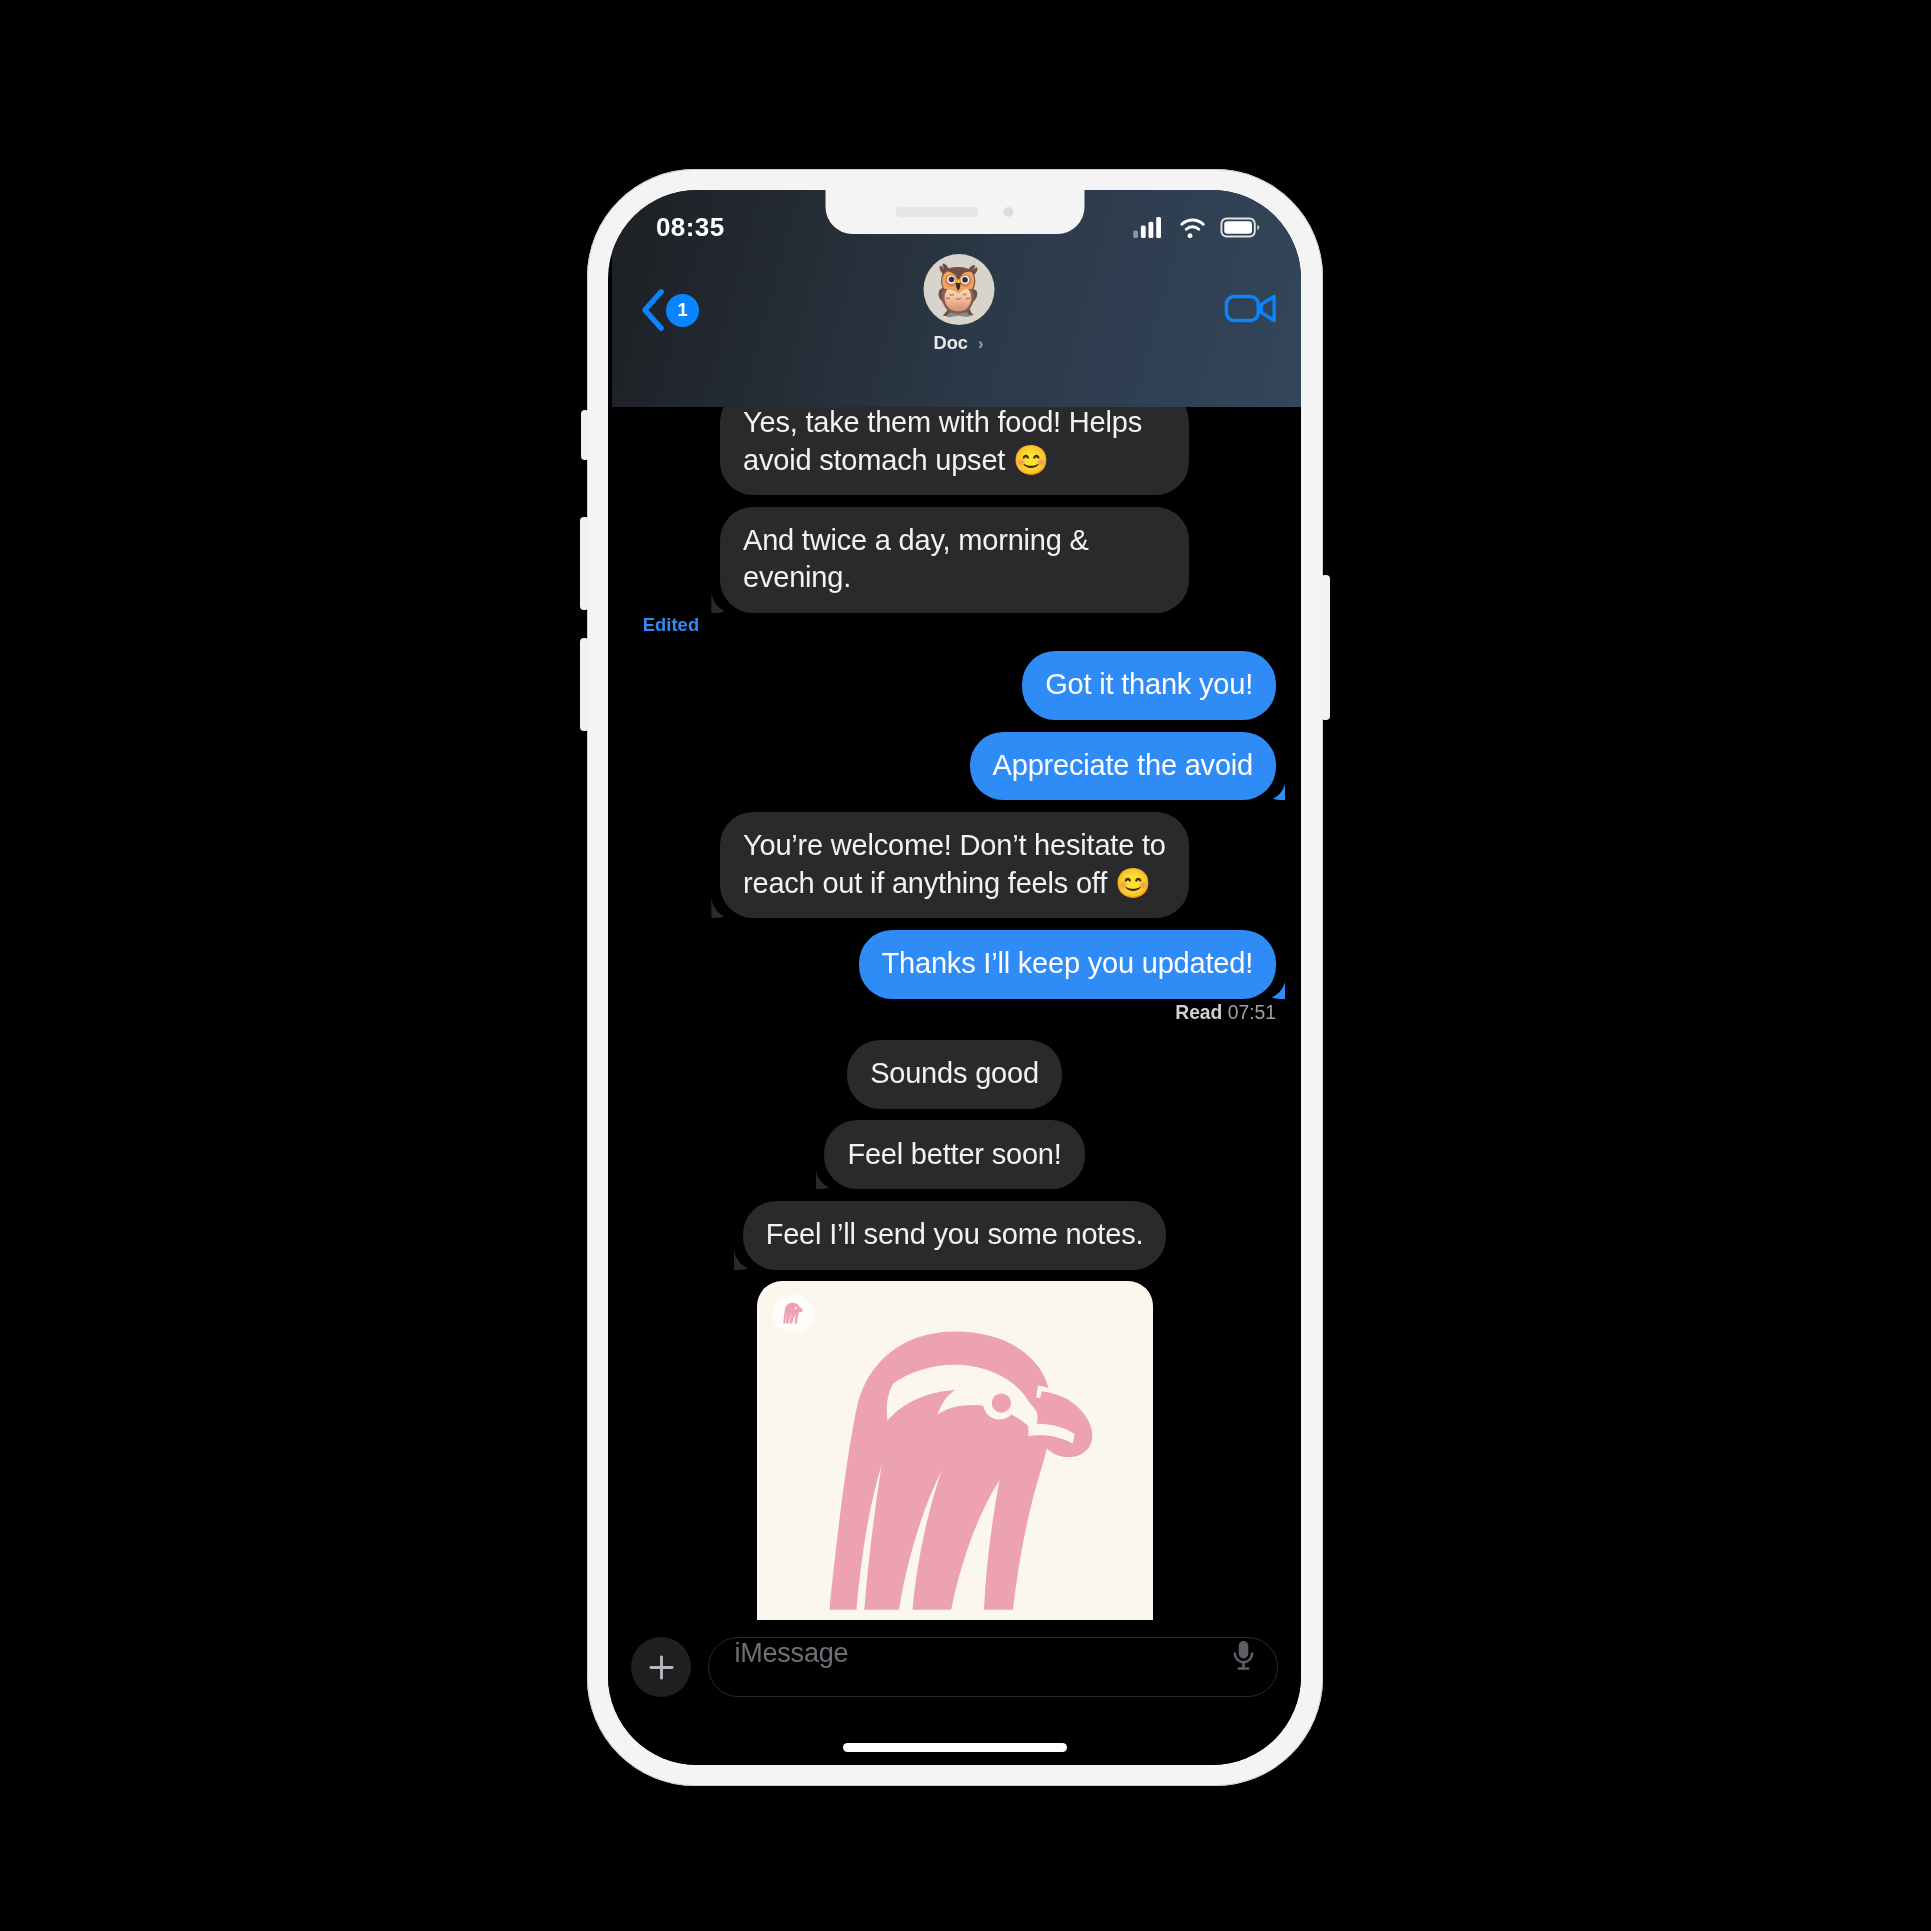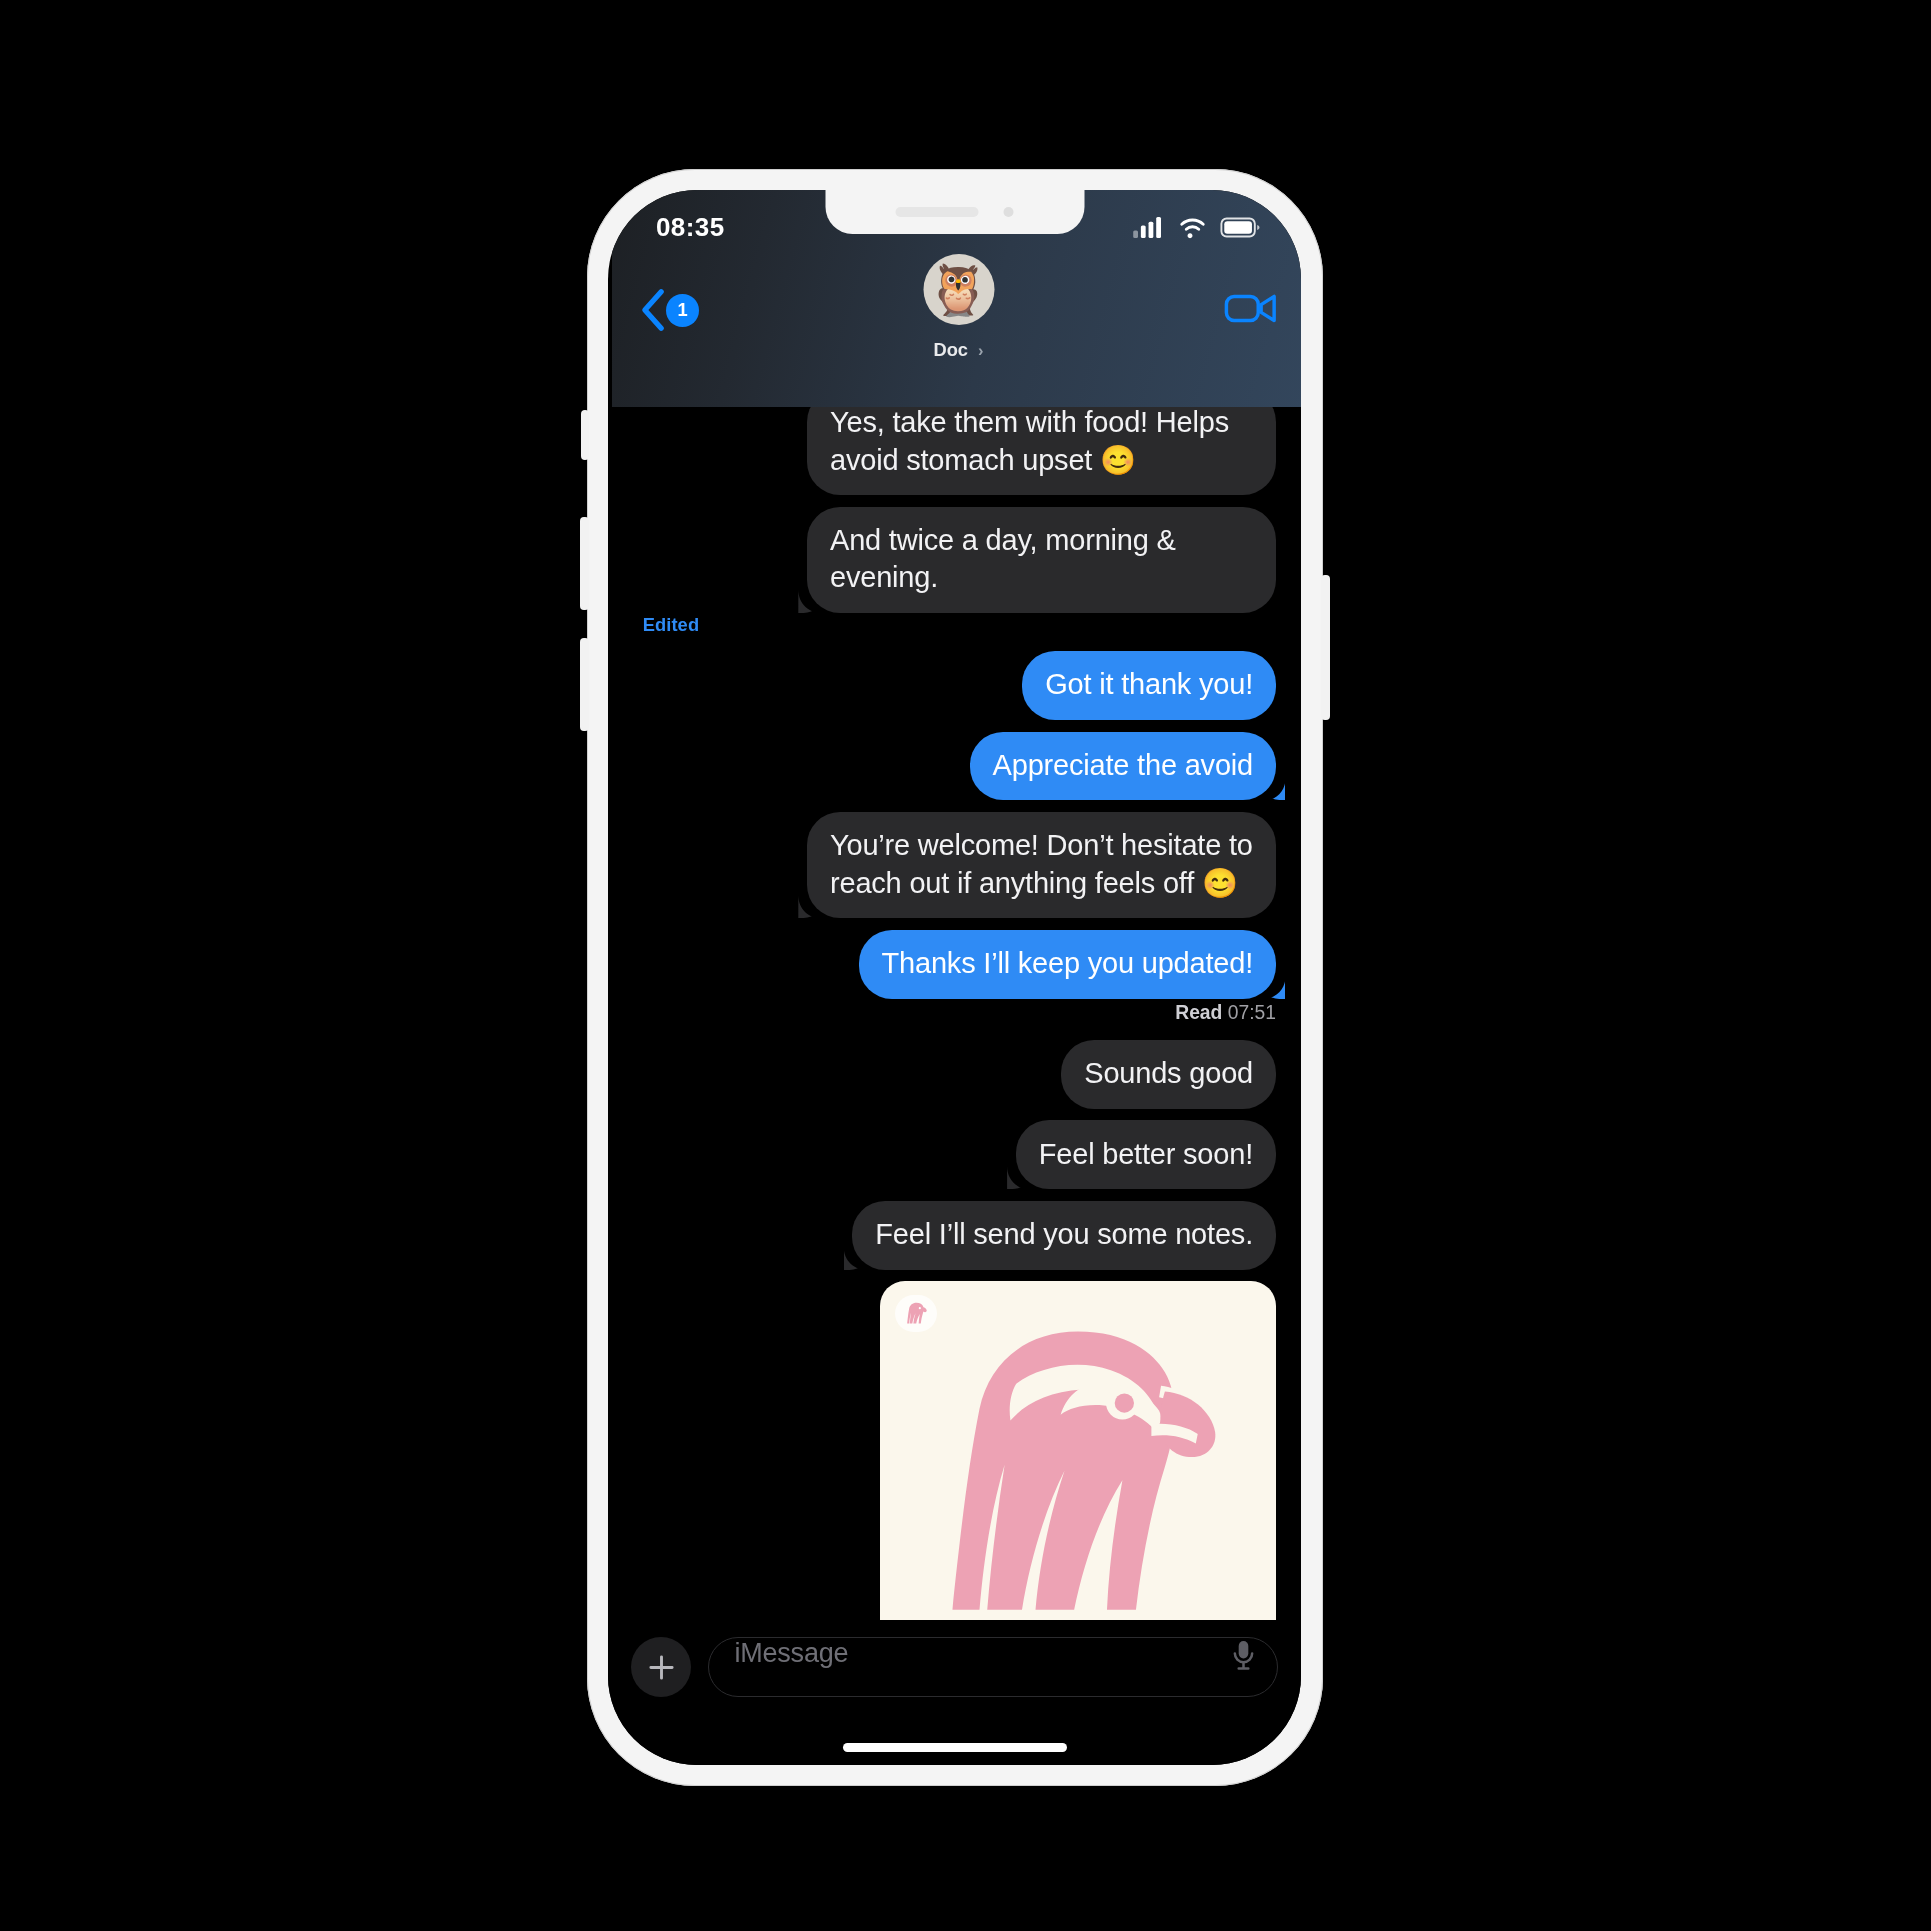--- a/index.html
+++ b/index.html
@@ -66,33 +66,33 @@
   .contact{
     position:absolute; left:50%; transform:translateX(-50%); top:64px;
     display:flex; flex-direction:column; align-items:center; cursor:pointer;
   }
   .avatar{
     width:71px; height:71px; border-radius:50%;
     background:#d8d4cc; display:flex; align-items:center; justify-content:center;
     font-size:50px; line-height:1; overflow:hidden;
   }
   .contact-name{
-    margin-top:14px; color:#e9eaec; font-size:18.3px; font-weight:600;
+    margin-top:7px; color:#e9eaec; font-size:18.3px; font-weight:600;
     display:flex; align-items:center; gap:10px;
   }
   .chev-sm{ color:#9aa3ad; font-size:16.4px; line-height:1; }
 
   
   .thread{
     position:absolute; top:172px; left:0; width:100%; bottom:145px;
     padding:27px 25px 13.5px 25px;
     display:flex; flex-direction:column; gap:0; overflow:hidden;
   }
   .row{ display:flex; width:100%; margin-bottom:11.6px; }
-  .row.in{ justify-content:flex-end; }
+  .row.in{ justify-content:center; }
   .row.out{ justify-content:flex-end; }
 
   .bubble{
     position:relative; max-width:469px;
     padding:15.4px 23px 16.4px 23px; border-radius:33px;
     font-size:29px; line-height:1.28; letter-spacing:-0.2px;
     word-wrap:break-word;
   }
   .bubble.in{ background:#2a2a2c; color:#f2f2f4; }
   .bubble.out{ background:#2f8bf5; color:#ffffff; }

